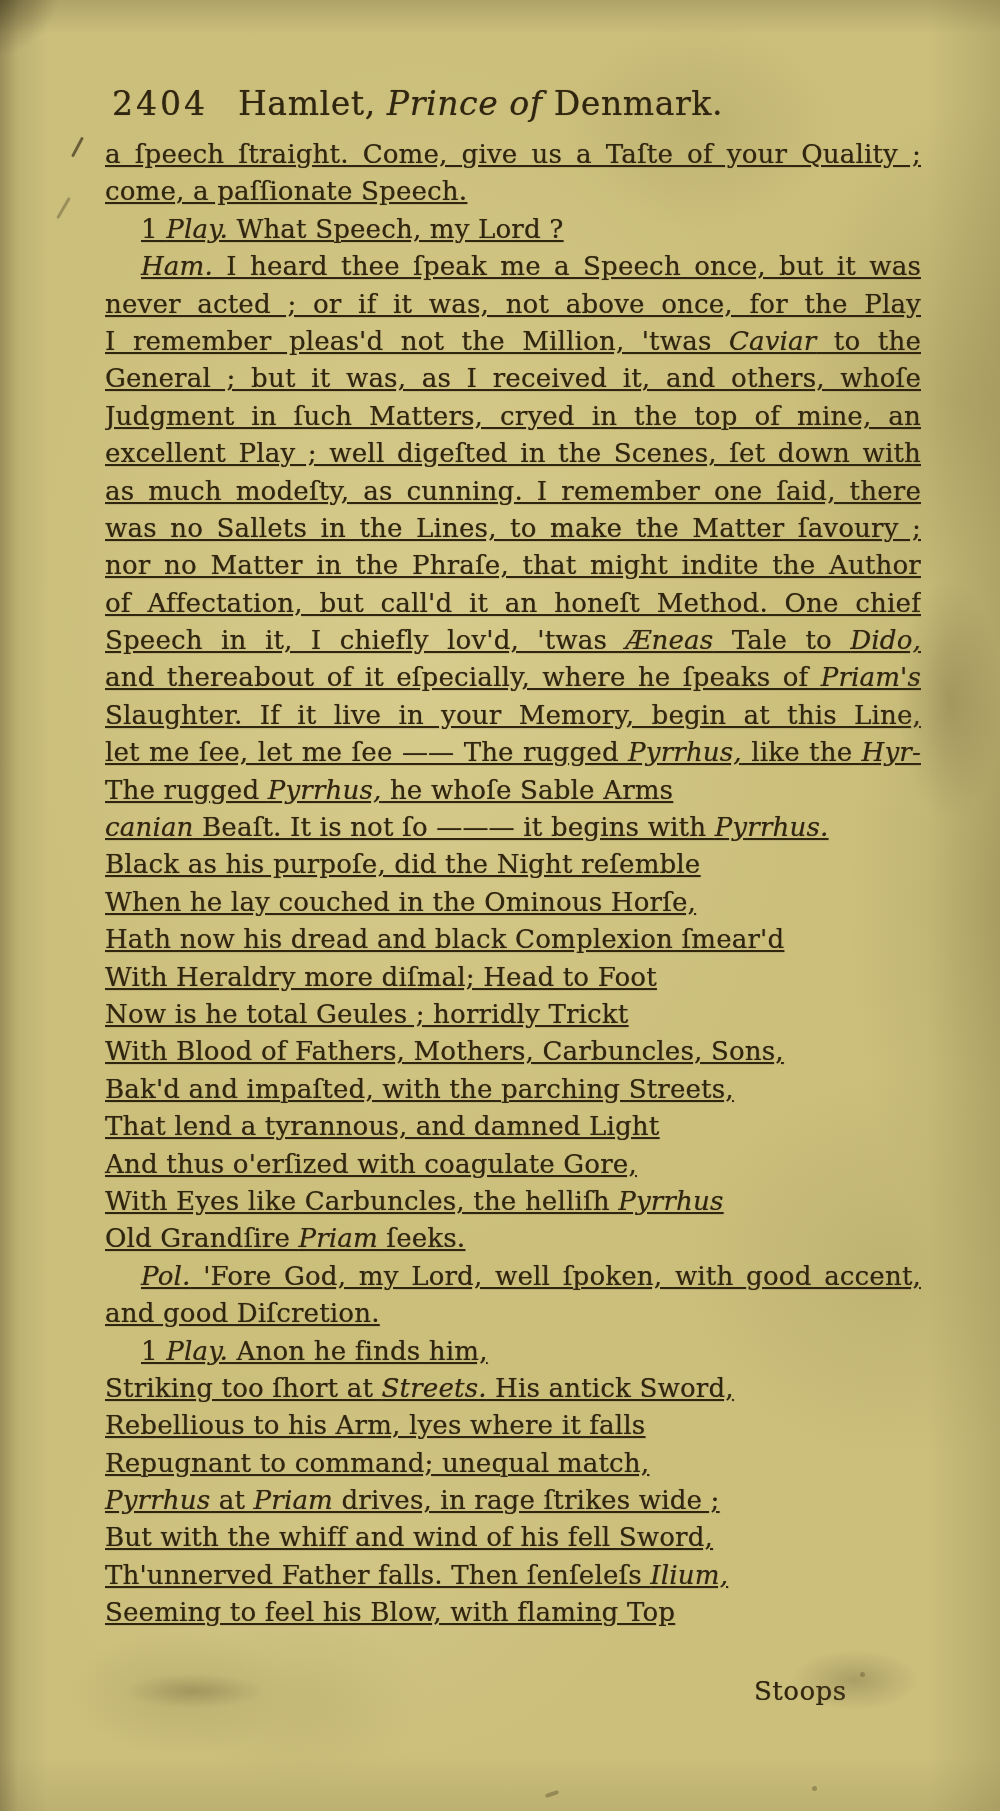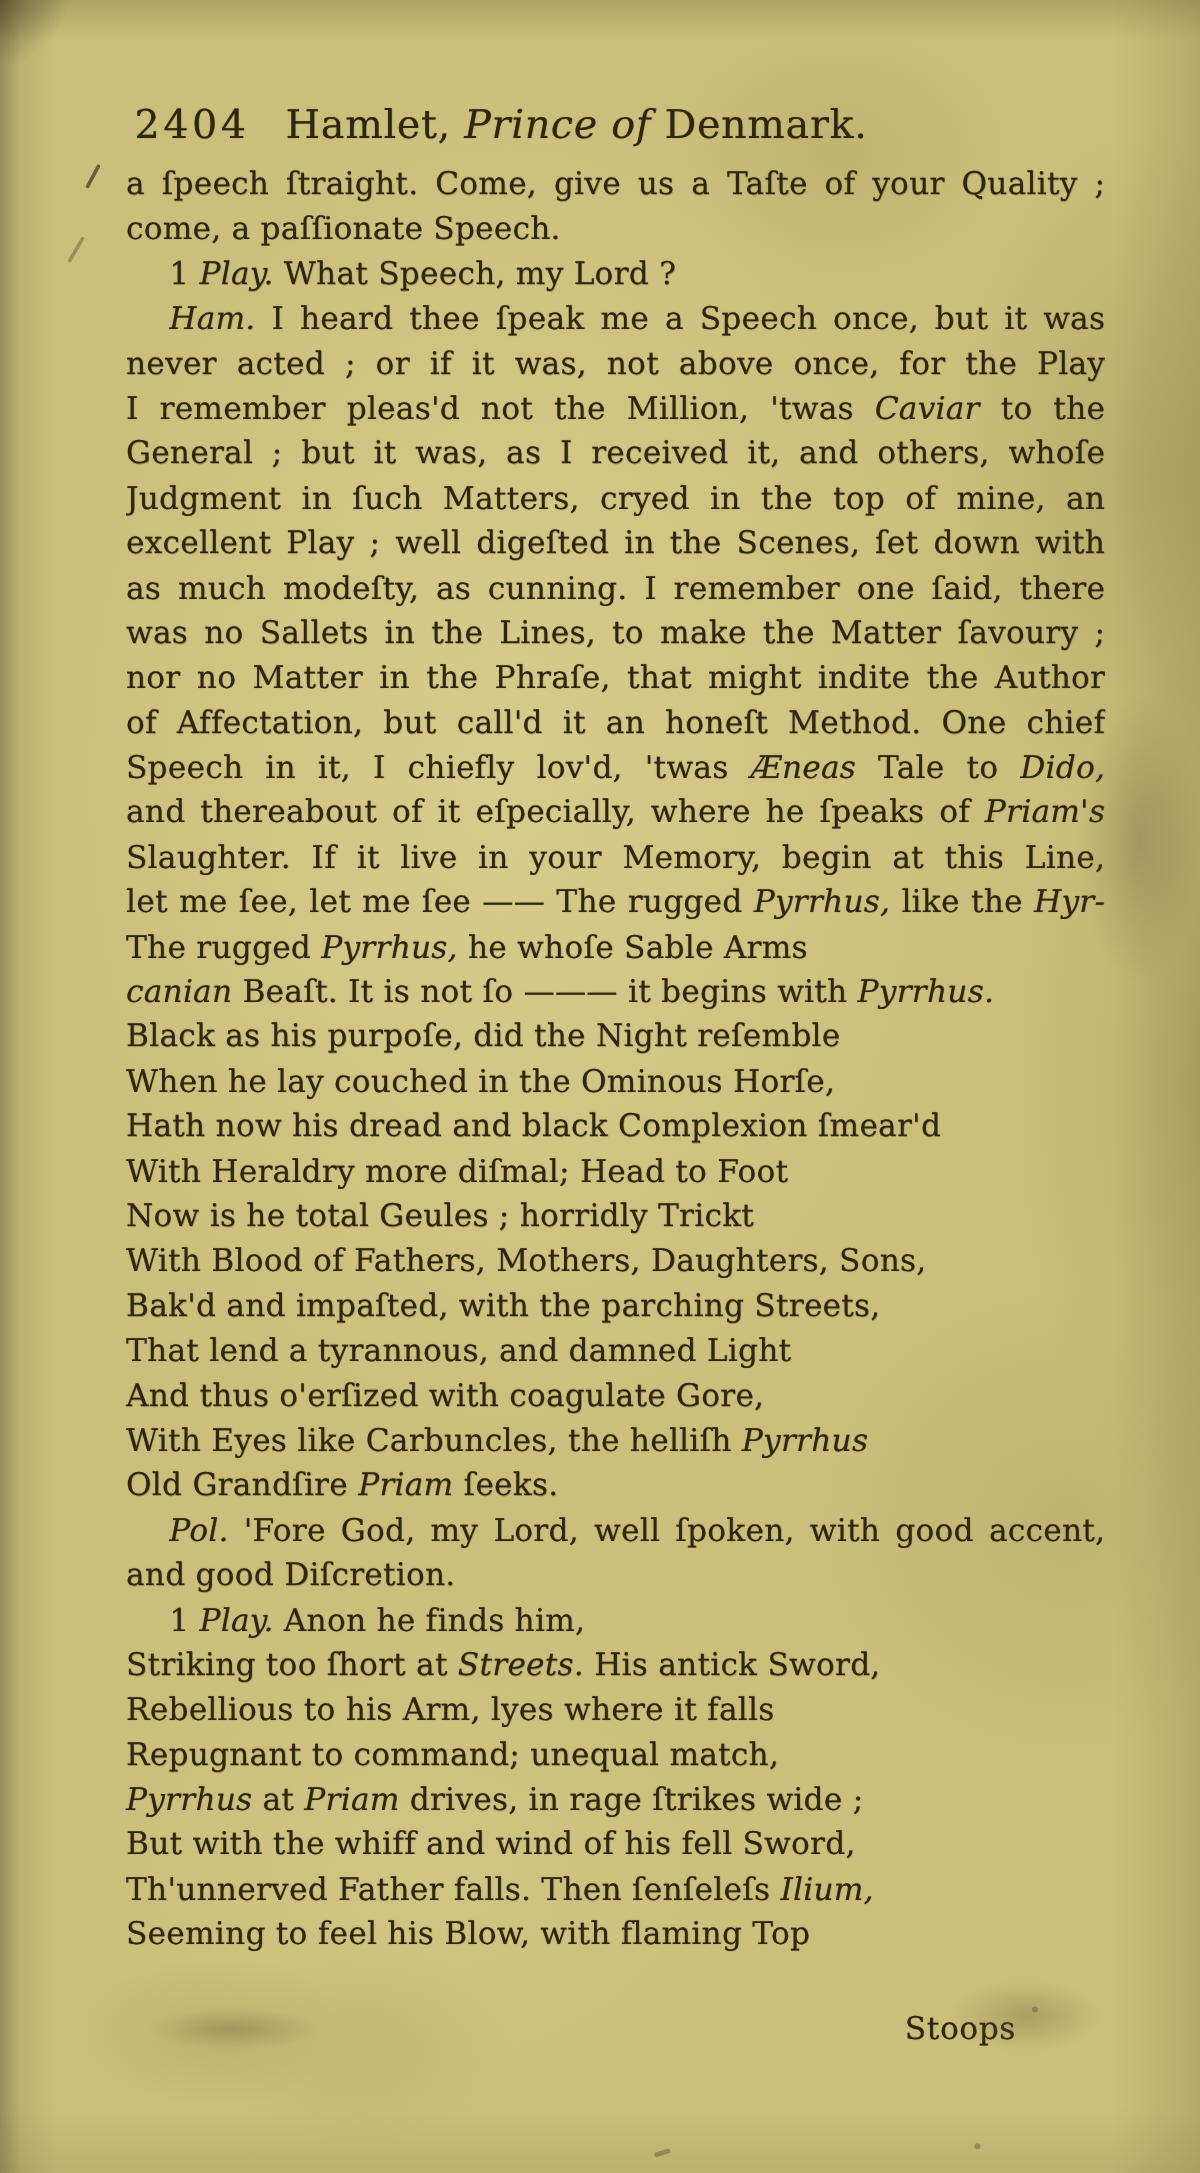--- a/index.html
+++ b/index.html
@@ -57,20 +57,21 @@
     top: 136px;
     left: 105px;
     width: 816px;
     font-size: 26px;
     letter-spacing: 0.2px;
   }
   .line {
     height: 37.4px;
     line-height: 37.4px;
     white-space: nowrap;
+    text-decoration: underline;
   }
   .line.just {
     white-space: normal;
     text-align: justify;
     text-align-last: justify;
     overflow: hidden;
   }
   .line.indent { padding-left: 36px; }
   .it { font-style: italic; }
   .catchword {
@@ -120,21 +121,21 @@
         <div class="line just"><span>and thereabout of it eſpecially, where he ſpeaks of </span><span class="it">Priam's</span></div>
         <div class="line just"><span>Slaughter. If it live in your Memory, begin at this Line,</span></div>
         <div class="line just"><span>let me ſee, let me ſee —— The rugged </span><span class="it">Pyrrhus,</span><span> like the </span><span class="it">Hyr-</span></div>
         <div class="line"><span>The rugged </span><span class="it">Pyrrhus,</span><span> he whoſe Sable Arms</span></div>
         <div class="line"><span class="it">canian</span><span> Beaſt. It is not ſo ——— it begins with </span><span class="it">Pyrrhus.</span></div>
         <div class="line"><span>Black as his purpoſe, did the Night reſemble</span></div>
         <div class="line"><span>When he lay couched in the Ominous Horſe,</span></div>
         <div class="line"><span>Hath now his dread and black Complexion ſmear'd</span></div>
         <div class="line"><span>With Heraldry more diſmal; Head to Foot</span></div>
         <div class="line"><span>Now is he total Geules ; horridly Trickt</span></div>
-        <div class="line"><span>With Blood of Fathers, Mothers, Daughters, Sons,</span></div>
+        <div class="line"><span>With Blood of Fathers, Mothers, Carbuncles, Sons,</span></div>
         <div class="line"><span>Bak'd and impaſted, with the parching Streets,</span></div>
         <div class="line"><span>That lend a tyrannous, and damned Light</span></div>
         <div class="line"><span>And thus o'erſized with coagulate Gore,</span></div>
         <div class="line"><span>With Eyes like Carbuncles, the helliſh </span><span class="it">Pyrrhus</span></div>
         <div class="line"><span>Old Grandſire </span><span class="it">Priam</span><span> ſeeks.</span></div>
         <div class="line indent just"><span class="it">Pol.</span><span> 'Fore God, my Lord, well ſpoken, with good accent,</span></div>
         <div class="line"><span>and good Diſcretion.</span></div>
         <div class="line indent"><span>1 </span><span class="it">Play.</span><span> Anon he finds him,</span></div>
         <div class="line"><span>Striking too ſhort at </span><span class="it">Streets.</span><span> His antick Sword,</span></div>
         <div class="line"><span>Rebellious to his Arm, lyes where it falls</span></div>

